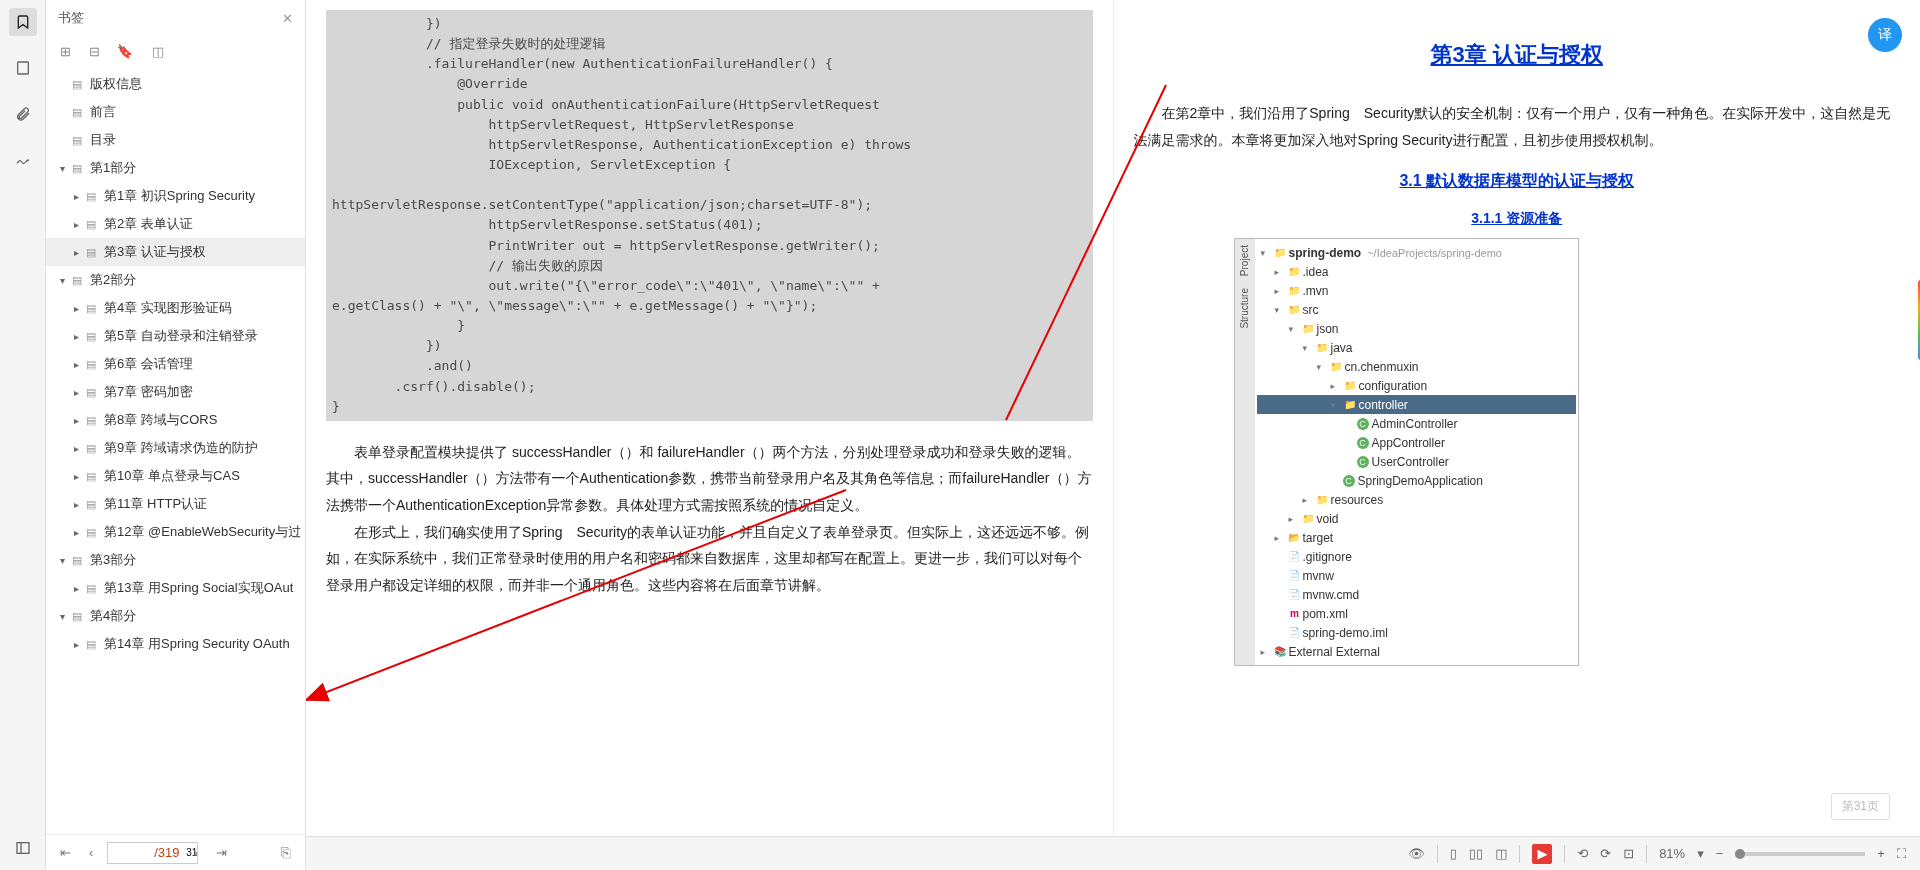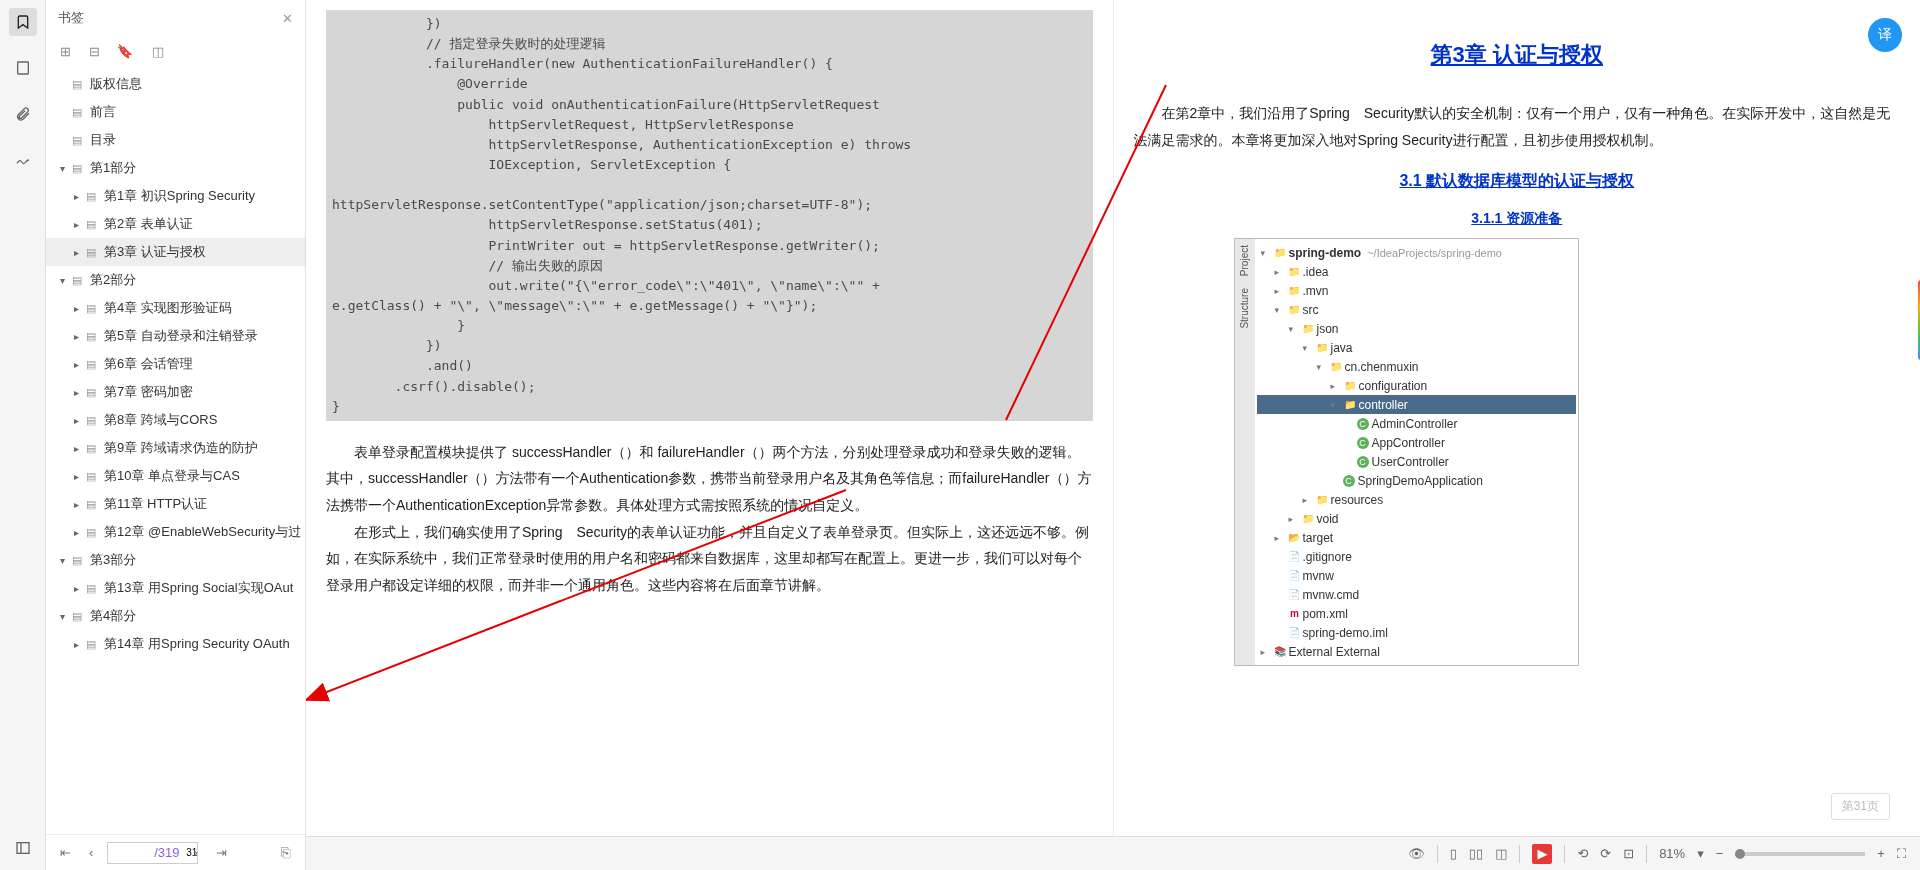--- a/index.html
+++ b/index.html
@@ -14,21 +14,21 @@
 .sidebar-toolbar .tbtn { cursor: pointer; }
 .bookmarks { flex: 1; overflow-y: auto; padding: 4px 0; }
 .bm-item { display: flex; align-items: center; height: 28px; padding-left: 14px; cursor: pointer; white-space: nowrap; overflow: hidden; text-overflow: ellipsis; }
 .bm-item.level1 { padding-left: 28px; }
 .bm-item.selected { background: #eee; }
 .bm-caret { width: 12px; font-size: 10px; color: #666; }
 .bm-icon { width: 16px; color: #999; font-size: 11px; }
 .bm-label { padding-left: 2px; }
 .sidebar-footer { height: 36px; border-top: 1px solid #eee; display: flex; align-items: center; gap: 10px; padding: 0 10px; color: #777; }
 .page-input { width: 91px; text-align: right; border: 1px solid #ccc; height: 22px; font-size: 10px; }
-.page-total { color: #8b5cf6; }
+.page-total { color: #c2410c; }
 .content { flex: 1; position: relative; display: flex; background: #fff; overflow: hidden; }
 .page { flex: 1; padding: 10px 20px; overflow: auto; position: relative; }
 .page.left { border-right: 1px solid #eee; }
 .codeblock { background: #d6d6d6; font-family: Consolas, monospace; font-size: 13px; color: #4a4a4a; padding: 4px 6px; line-height: 1.55; white-space: pre; margin-bottom: 18px; }
 .paratext { font-size: 14px; line-height: 1.9; text-indent: 2em; color: #222; }
 .chapter-title { text-align: center; font-size: 22px; font-weight: bold; color: #0033cc; text-decoration: underline; margin: 30px 0 30px; }
 .intro { font-size: 14px; line-height: 1.9; color: #222; text-indent: 2em; }
 .section-title { text-align: center; font-size: 16px; font-weight: bold; color: #0033cc; text-decoration: underline; margin: 18px 0; }
 .subsection-title { text-align: center; font-size: 14px; font-weight: bold; color: #0033cc; text-decoration: underline; margin: 10px 0; }
 .screenshot-ide { border: 1px solid #bbb; width: 345px; margin: 10px 0 0 100px; font-size: 12px; }

